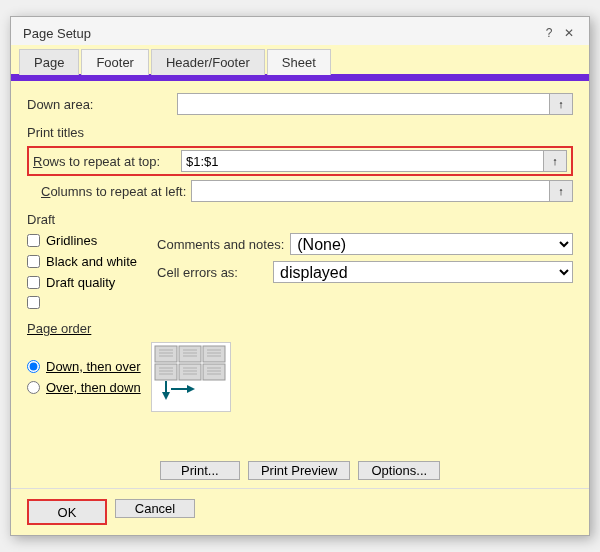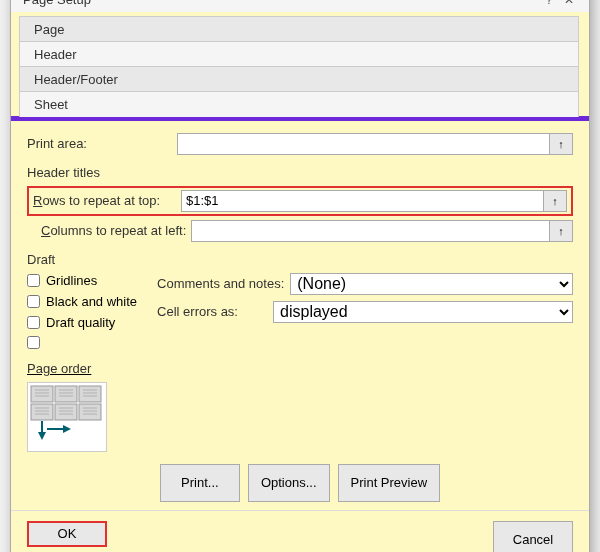--- a/index.html
+++ b/index.html
@@ -45,24 +45,23 @@
       border: none;
       cursor: pointer;
       font-size: 12px;
       color: #555;
       display: flex;
       align-items: center;
       justify-content: center;
     }
     .tab-bar {
       display: flex;
-      border-bottom: 5px solid #6d28d9;
+      border-bottom: 7px solid #6d28d9;
       padding: 0 8px;
       margin-top: 4px;
-      flex-direction: column;
     }
     .tab {
       padding: 5px 14px;
       cursor: pointer;
       border: 1px solid transparent;
       border-bottom: none;
       margin-bottom: -1px;
       font-size: 13px;
       color: #333;
       background: #e8e8e8;
@@ -206,35 +205,35 @@
       border: 1px solid #ccc;
       background: white;
       display: flex;
       align-items: center;
       justify-content: center;
       position: relative;
       overflow: hidden;
     }
     .footer {
       display: flex;
-      justify-content: space-between;
+      justify-content: flex-start;
       padding: 10px 16px;
       gap: 8px;
       border-top: 1px solid #ddd;
       margin-top: auto;
     }
     .footer-top {
       display: flex;
       justify-content: center;
       padding: 0 16px 8px 16px;
       gap: 8px;
     }
     .btn {
       min-width: 80px;
-      height: 38px;
+      height: 19px;
       border: 1px solid #aaa;
       background: #e8e8e8;
       cursor: pointer;
       font-size: 13px;
       padding: 0 12px;
     }
     .btn-ok {
       min-width: 80px;
       height: 26px;
       border: 2px solid #e03030;
@@ -255,41 +254,41 @@
       <button class="title-btn">?</button>
       <button class="title-btn">✕</button>
     </div>
   </div>
 
   <div class="tab-bar">
     <div class="tab">
       <span>Page</span>
     </div>
     <div class="tab active">
-      <span>Header</span>
+      <span>Footer</span>
     </div>
     <div class="tab">
       <span>Header/Footer</span>
     </div>
     <div class="tab active" style="background:#f5f5f5; border-bottom-color:#f5f5f5;">
       <span>Sheet</span>
     </div>
   </div>
 
   <div class="content">
 
     <div class="form-row">
-      <span class="form-label">Print area:</span>
+      <span class="form-label">Down area:</span>
       <div class="input-with-btn">
         <input type="text" class="form-input" value="" style="">
         <button class="collapse-btn">↑</button>
       </div>
     </div>
 
-    <div class="section-label">Header titles</div>
+    <div class="section-label">Print titles</div>
 
     <div class="highlighted-row">
       <span class="form-label">
         <span><span style="text-decoration:underline">R</span>ows to repeat at top:</span>
       </span>
       <div class="input-with-btn">
         <input type="text" class="form-input" value="$1:$1" style="">
         <button class="collapse-btn">↑</button>
       </div>
     </div>
@@ -344,20 +343,30 @@
               <option>#N/A</option>
             </select>
           </div>
         </div>
       </div>
     </div>
 
     <div class="page-order-section">
       <div class="section-label">Page order</div>
       <div class="page-order-content">
+        <div class="radio-col">
+          <div class="radio-row">
+            <input type="radio" name="page-order" checked="" style="">
+            <span>Down, then over</span>
+          </div>
+          <div class="radio-row">
+            <input type="radio" name="page-order" style="">
+            <span>Over, then down</span>
+          </div>
+        </div>
 
         <div class="page-order-diagram">
           <svg width="76" height="66">
 
             <rect x="2" y="2" width="22" height="16" fill="#d8d8d8" stroke="#999" stroke-width="1"></rect>
             <rect x="26" y="2" width="22" height="16" fill="#d8d8d8" stroke="#999" stroke-width="1"></rect>
             <rect x="50" y="2" width="22" height="16" fill="#d8d8d8" stroke="#999" stroke-width="1"></rect>
             <rect x="2" y="20" width="22" height="16" fill="#d8d8d8" stroke="#999" stroke-width="1"></rect>
             <rect x="26" y="20" width="22" height="16" fill="#d8d8d8" stroke="#999" stroke-width="1"></rect>
             <rect x="50" y="20" width="22" height="16" fill="#d8d8d8" stroke="#999" stroke-width="1"></rect>
@@ -387,21 +396,21 @@
             <line x1="18" y1="45" x2="38" y2="45" stroke="#006070" stroke-width="2"></line>
             <polygon points="42,45 34,41 34,49" fill="#006070"></polygon>
           </svg>
         </div>
       </div>
     </div>
   </div>
 
   <div class="footer-top">
     <button class="btn">Print...</button>
+    <button class="btn">Print Preview</button>
     <button class="btn">Options...</button>
-    <button class="btn">Print Preview</button>
   </div>
 
   <div class="footer">
     <button class="btn-ok">OK</button>
     <button class="btn">Cancel</button>
   </div>
 </div>
 
 </body></html>

